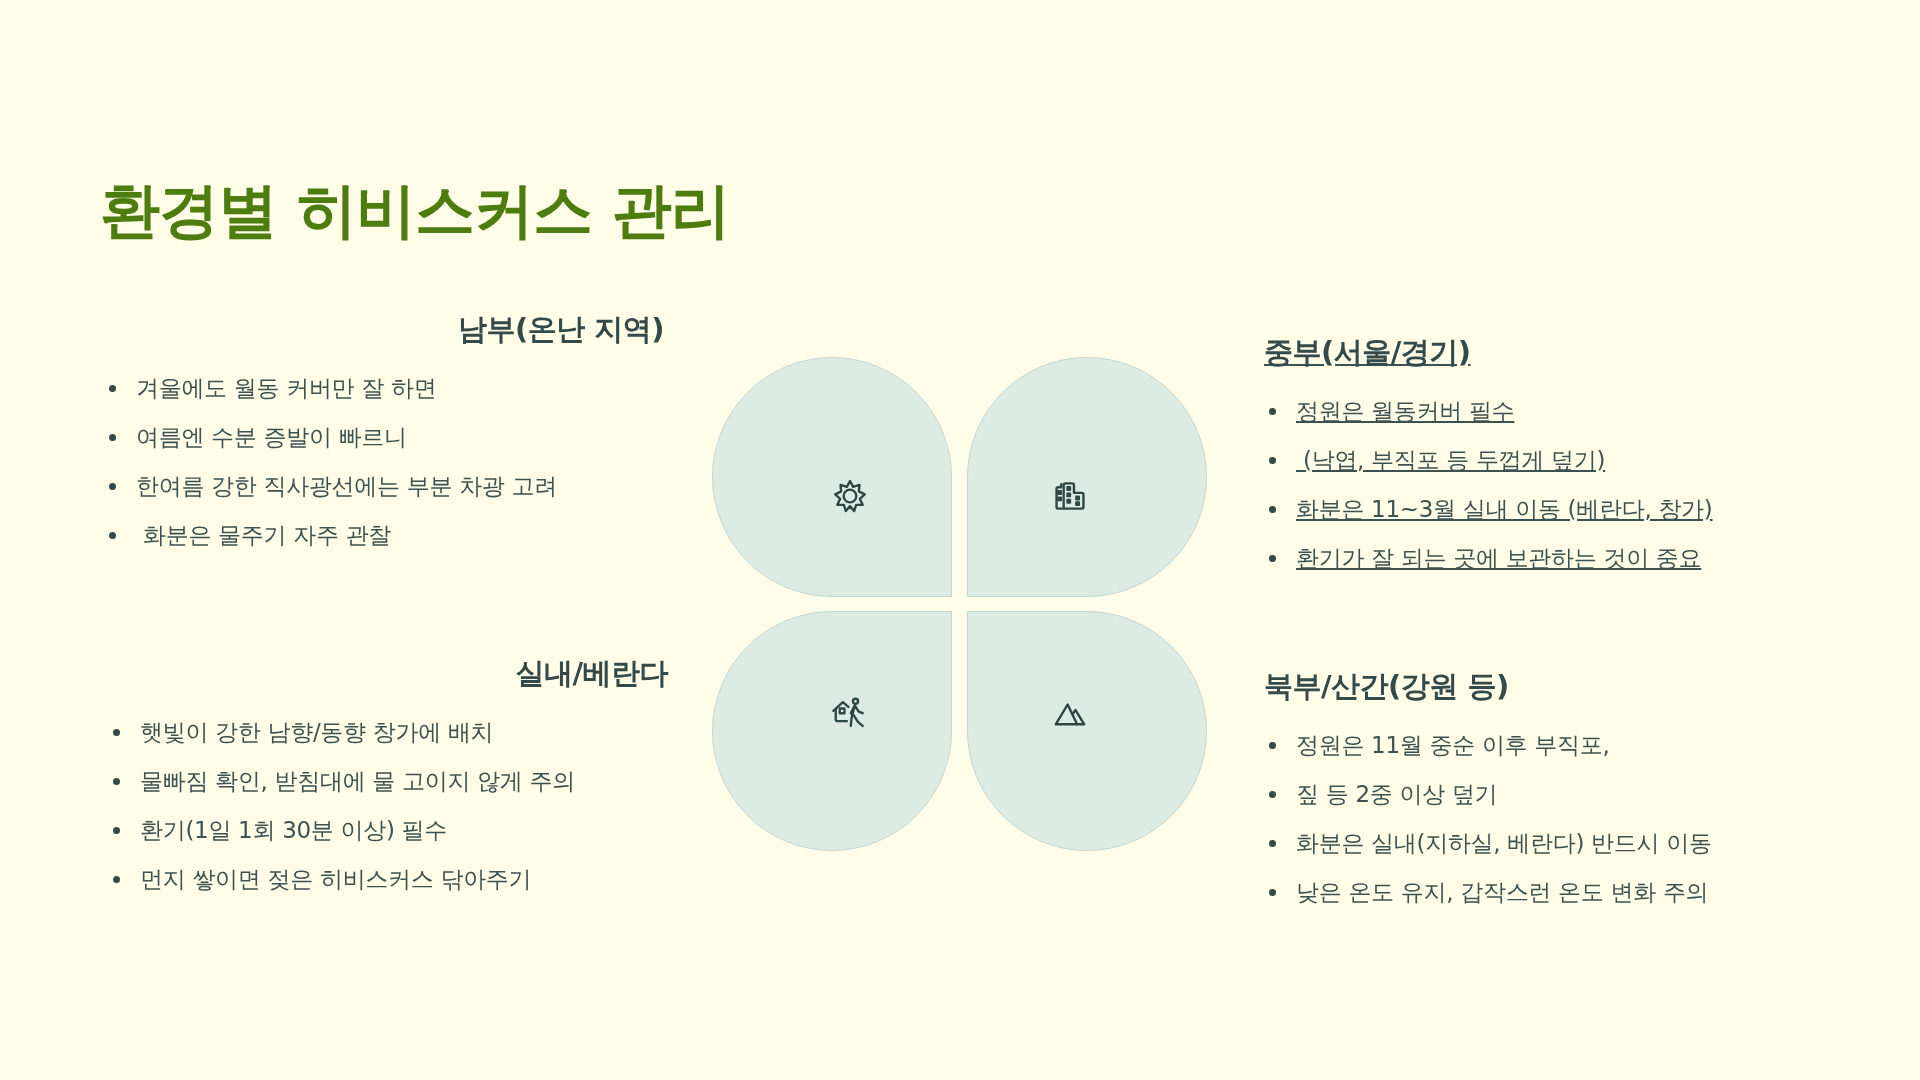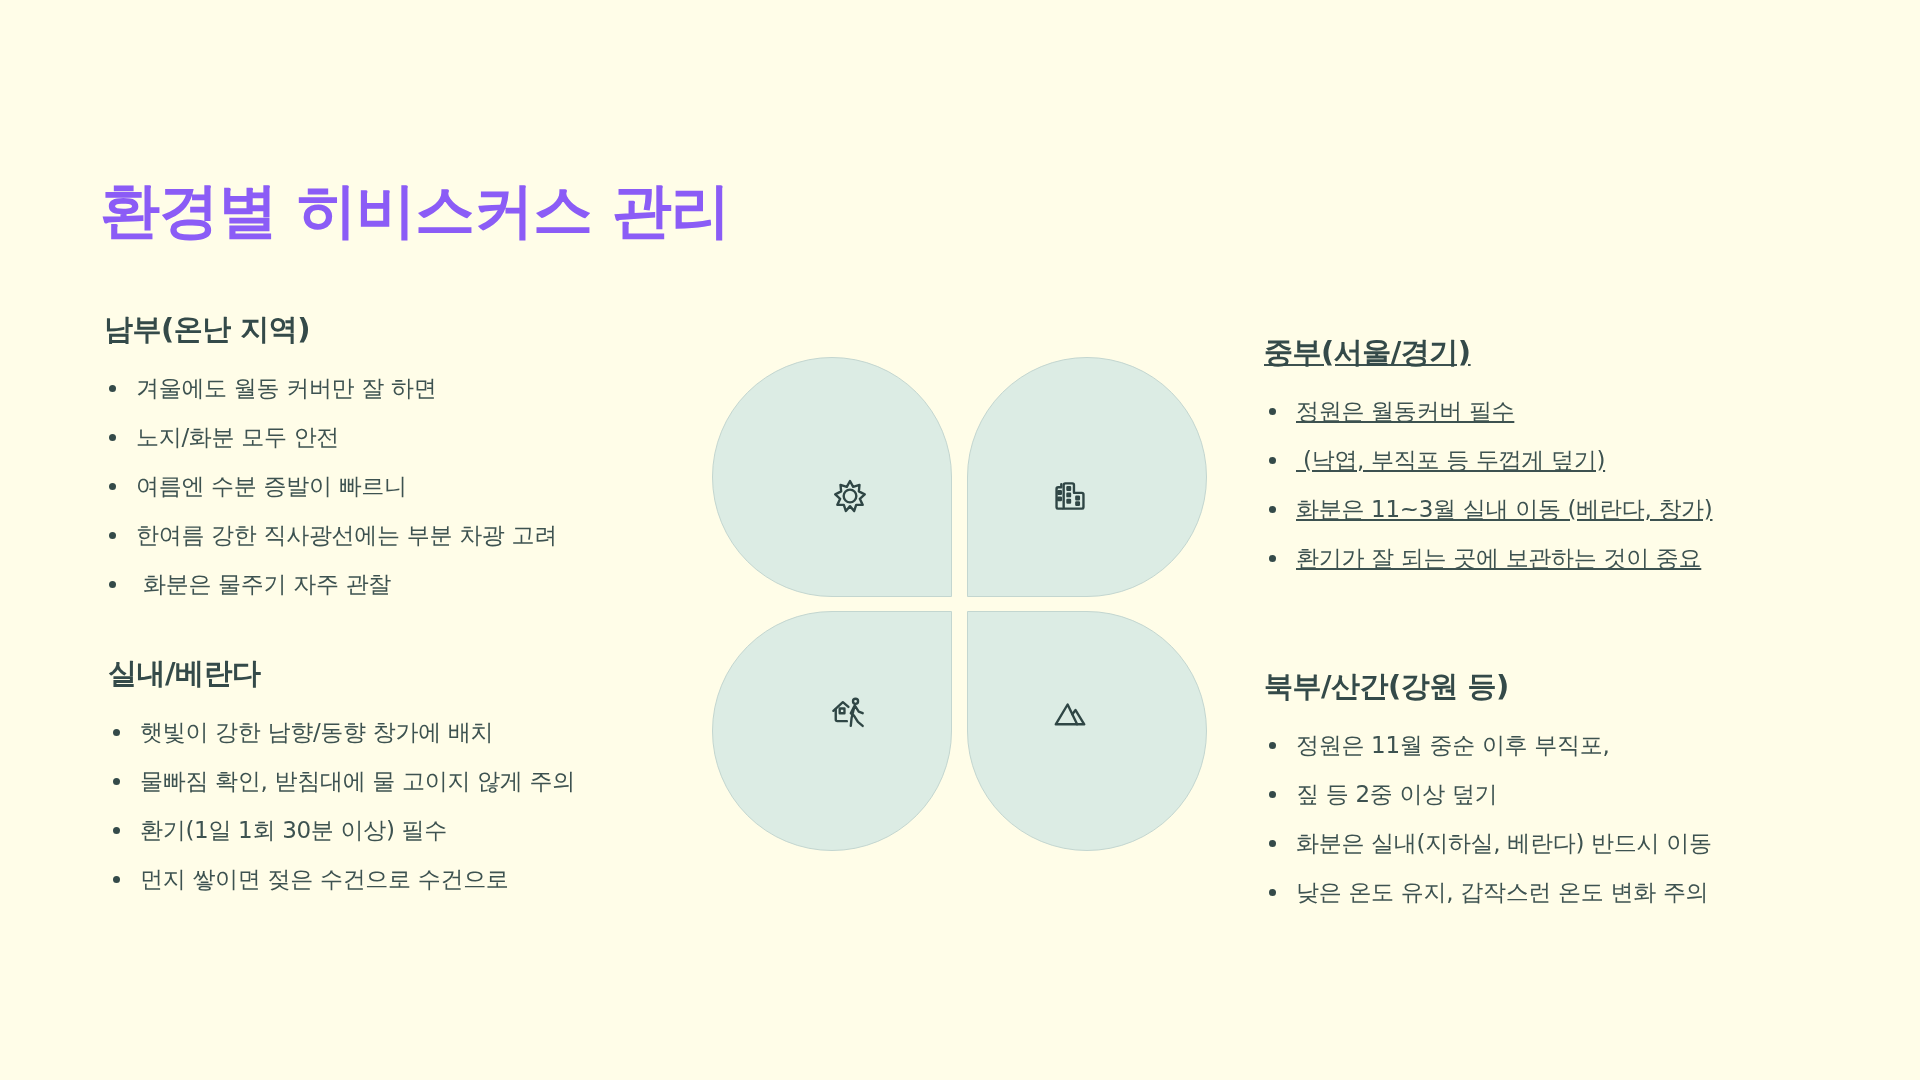--- a/index.html
+++ b/index.html
@@ -18,38 +18,38 @@
       height: 1080px;
       background: #fffde8;
     }
     .title {
       position: absolute;
       left: 100px;
       top: 168px;
       margin: 0;
       font-size: 60px;
       font-weight: bold;
-      color: #8b5cf6;
+      color: #4d7c0f;
       letter-spacing: -1px;
       line-height: 84px;
     }
     .section {
       position: absolute;
       width: 560px;
     }
     .section h2 {
       margin: 0;
       font-size: 29px;
       font-weight: bold;
       color: #344a49;
       letter-spacing: -0.5px;
       line-height: 40px;
       white-space: nowrap;
     }
-    .section.left h2 { }
+    .section.left h2 { text-align: right; }
     .section.right h2 { text-align: left; }
     .section ul {
       list-style: none;
       margin: 0;
       padding: 0;
     }
     .section li {
       position: relative;
       height: 49px;
       line-height: 49px;
@@ -107,34 +107,33 @@
 <body>
 
 <div class="slide">
 
   <h1 class="title">환경별 히비스커스 관리</h1>
 
   <div class="section left" id="sec-south">
     <h2>남부(온난 지역)</h2>
     <ul>
       <li><span class="dot"></span><span>겨울에도 월동 커버만 잘 하면</span></li>
-      <li><span class="dot"></span><span>노지/화분 모두 안전</span></li>
       <li><span class="dot"></span><span>여름엔 수분 증발이 빠르니</span></li>
       <li><span class="dot"></span><span>한여름 강한 직사광선에는 부분 차광 고려</span></li>
       <li><span class="dot"></span><span style="white-space:pre"> 화분은 물주기 자주 관찰</span></li>
     </ul>
   </div>
 
   <div class="section left" id="sec-indoor">
     <h2>실내/베란다</h2>
     <ul>
       <li><span class="dot"></span><span>햇빛이 강한 남향/동향 창가에 배치</span></li>
       <li><span class="dot"></span><span>물빠짐 확인, 받침대에 물 고이지 않게 주의</span></li>
       <li><span class="dot"></span><span>환기(1일 1회 30분 이상) 필수</span></li>
-      <li><span class="dot"></span><span>먼지 쌓이면 젖은 수건으로 수건으로</span></li>
+      <li><span class="dot"></span><span>먼지 쌓이면 젖은 히비스커스 닦아주기</span></li>
     </ul>
   </div>
 
   <div class="section right" id="sec-central">
     <h2>중부(서울/경기)</h2>
     <ul>
       <li><span class="dot"></span><span>정원은 월동커버 필수</span></li>
       <li><span class="dot"></span><span style="white-space:pre"> (낙엽, 부직포 등 두껍게 덮기)</span></li>
       <li><span class="dot"></span><span>화분은 11~3월 실내 이동 (베란다, 창가)</span></li>
       <li><span class="dot"></span><span>환기가 잘 되는 곳에 보관하는 것이 중요</span></li>

